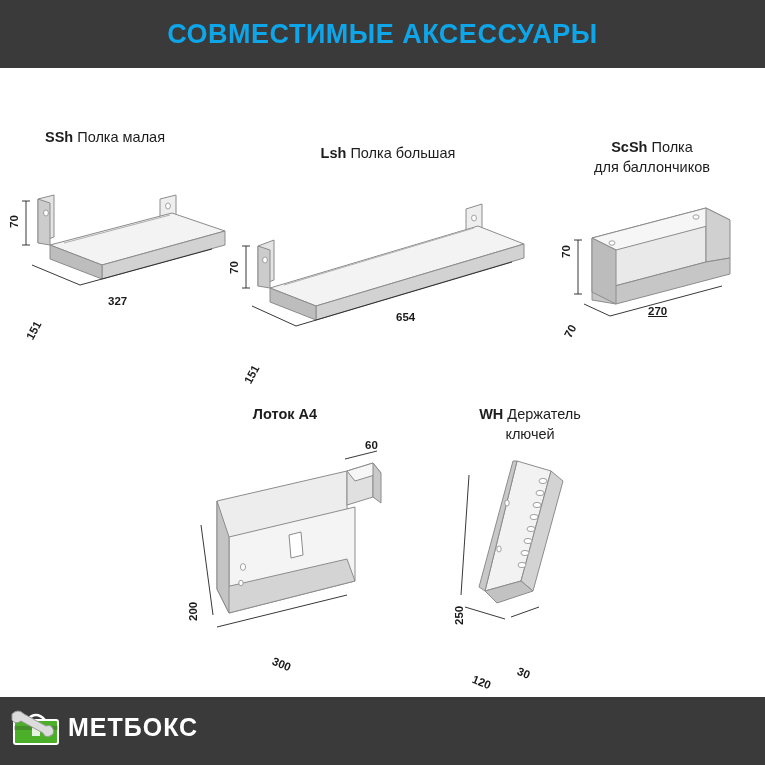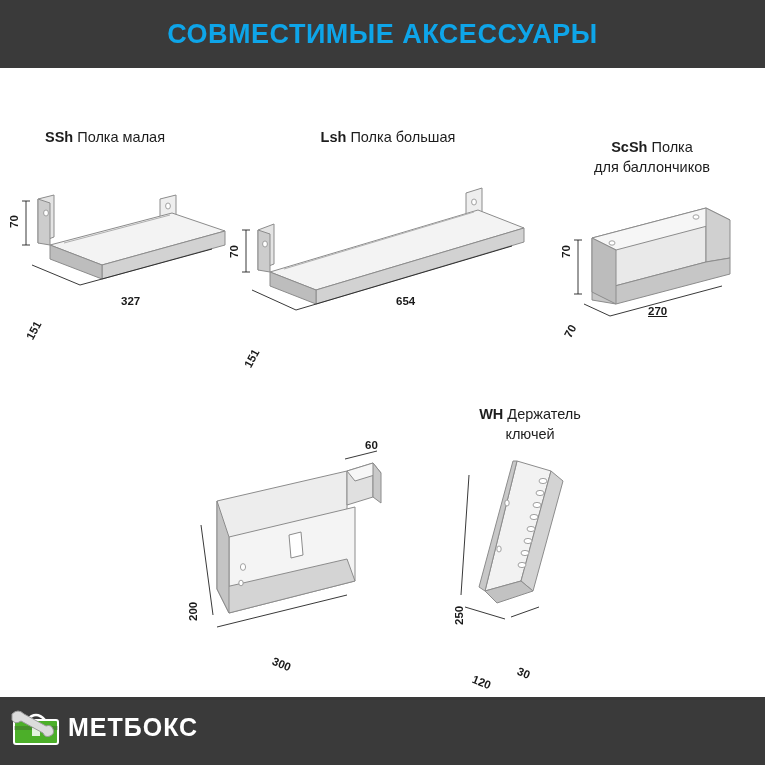--- a/index.html
+++ b/index.html
@@ -149,24 +149,24 @@
 
       <line x1="6" y1="8" x2="6" y2="52" stroke="#222" stroke-width="0.9"></line>
       <line x1="2" y1="8" x2="10" y2="8" stroke="#222" stroke-width="0.9"></line>
       <line x1="2" y1="52" x2="10" y2="52" stroke="#222" stroke-width="0.9"></line>
       <line x1="12" y1="72" x2="60" y2="92" stroke="#222" stroke-width="0.9"></line>
       <line x1="60" y1="92" x2="192" y2="56" stroke="#222" stroke-width="0.9"></line>
     </svg>
 
     <div class="dim vert" style="left:8px; top:160px;">70</div>
     <div class="dim diag-l" style="left:24px; top:268px;">151</div>
-    <div class="dim" style="left:121px; top:227px;">327</div>
-  </div>
-
-  <div class="item" style="left:228px; top:0px; width:320px; height:260px;">
+    <div class="dim" style="left:108px; top:227px;">327</div>
+  </div>
+
+  <div class="item" style="left:228px; top:16px; width:320px; height:260px;">
     <div class="item-caption" style="left:50px; top:60px;">
       <span class="code">Lsh</span>
       <span>Полка большая</span>
     </div>
 
     <svg width="300" height="140" viewBox="0 0 300 140" style="position:absolute; left:10px; top:122px;">
       <polygon points="20,40 36,34 36,74 20,80" fill="#e4e4e4" stroke="#8c8c8c" stroke-width="1"></polygon>
       <polygon points="20,40 32,44 32,82 20,80" fill="#cccccc" stroke="#8c8c8c" stroke-width="1"></polygon>
       <polygon points="228,3 244,-2 244,28 228,33" fill="#eeeeee" stroke="#8c8c8c" stroke-width="1"></polygon>
       <polygon points="32,82 240,20 286,38 78,100" fill="#f3f3f3" stroke="#8c8c8c" stroke-width="1"></polygon>
@@ -216,20 +216,24 @@
       <line x1="14" y1="104" x2="40" y2="116" stroke="#222" stroke-width="0.9"></line>
       <line x1="40" y1="116" x2="152" y2="86" stroke="#222" stroke-width="0.9"></line>
     </svg>
 
     <div class="dim vert" style="left:10px; top:178px;">70</div>
     <div class="dim diag-l" style="left:12px; top:254px;">70</div>
     <div class="dim" style="left:98px; top:225px;text-decoration:underline;">270</div>
   </div>
 
   <div class="item" style="left:165px; top:325px; width:250px; height:300px;">
+    <div class="item-caption" style="left:10px; top:12px;">
+      <span class="code">Лоток</span>
+      <span class="code">A4</span>
+    </div>
 
     <svg width="230" height="170" viewBox="0 0 230 170" style="position:absolute; left:12px; top:70px;">
 
       <polygon points="40,38 170,8 170,96 40,126" fill="#ededed" stroke="#8c8c8c" stroke-width="1"></polygon>
 
       <polygon points="170,8 196,0 196,34 170,42" fill="#e0e0e0" stroke="#8c8c8c" stroke-width="1"></polygon>
       <polygon points="170,8 196,0 204,10 178,18" fill="#f6f6f6" stroke="#8c8c8c" stroke-width="1"></polygon>
       <polygon points="196,0 204,10 204,40 196,34" fill="#c9c9c9" stroke="#8c8c8c" stroke-width="1"></polygon>
 
       <polygon points="52,74 178,44 178,118 52,150" fill="#f4f4f4" stroke="#8c8c8c" stroke-width="1"></polygon>

